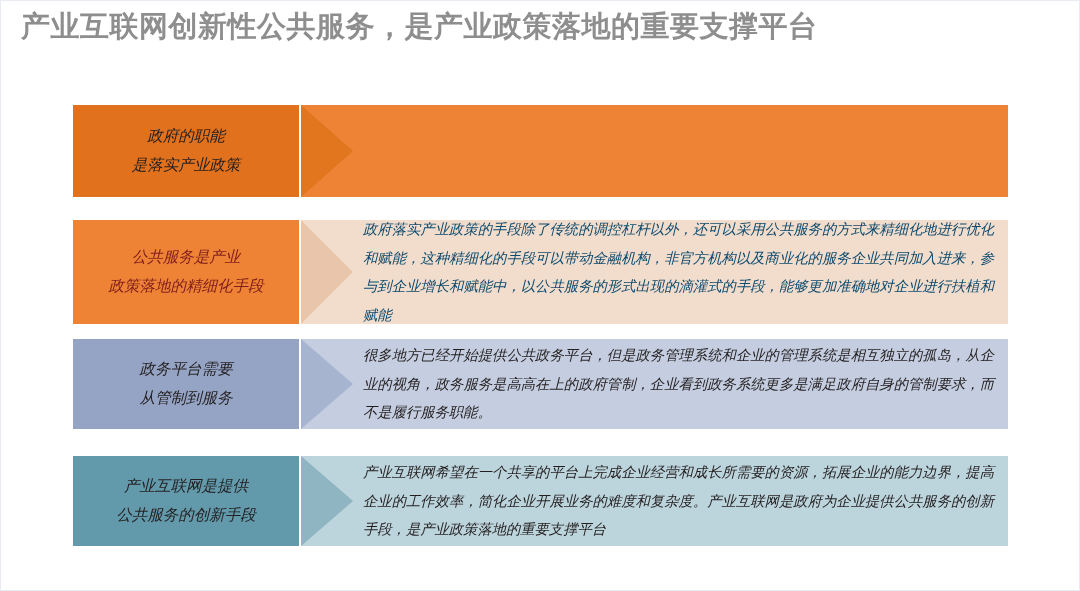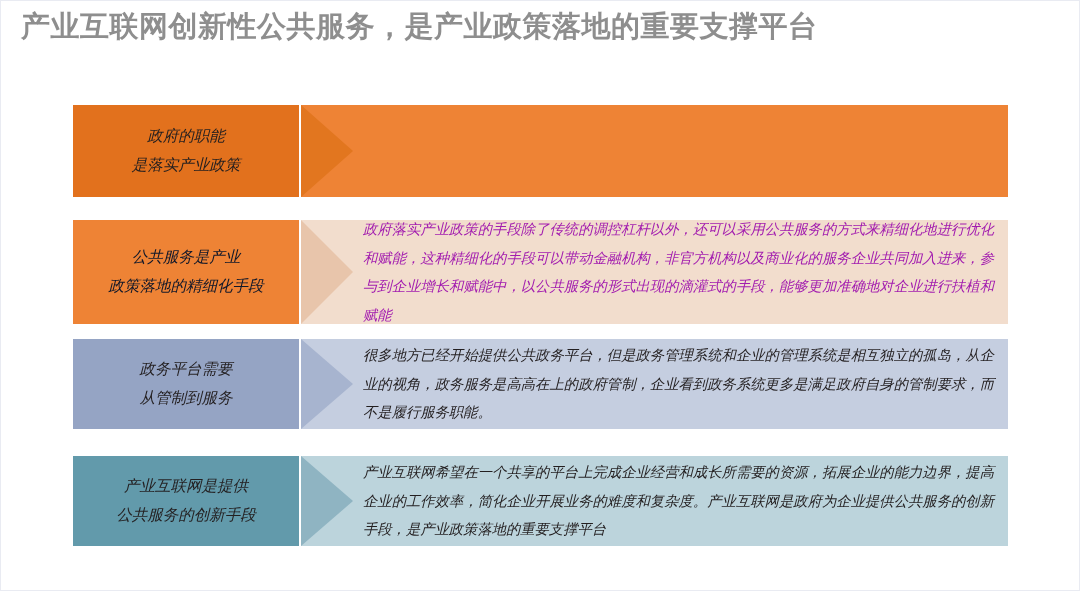--- a/index.html
+++ b/index.html
@@ -121,30 +121,30 @@
         <div class="row-arrow">
           <svg viewBox="0 0 52 100" preserveAspectRatio="none">
             <polygon points="0,0 0,100 52,50" fill="#e2761f"></polygon>
           </svg>
         </div>
       </div>
     </div>
 
     <div class="row" id="row-2">
       <div class="row-label" style="background: rgb(238, 131, 53);">
-        <div class="row-label-text" style="color: #0f172a;">公共服务是产业
+        <div class="row-label-text" style="color: #7f1d1d;">公共服务是产业
 政策落地的精细化手段</div>
       </div>
       <div class="row-body" style="background: rgb(242, 221, 205);">
         <div class="row-arrow">
           <svg viewBox="0 0 52 100" preserveAspectRatio="none">
             <polygon points="0,0 0,100 52,50" fill="#e8c5ab"></polygon>
           </svg>
         </div>
-        <div class="row-body-text" style="color: #a21caf;">政府落实产业政策的手段除了传统的调控杠杆以外，还可以采用公共服务的方式来精细化地进行优化和赋能，这种精细化的手段可以带动金融机构，非官方机构以及商业化的服务企业共同加入进来，参与到企业增长和赋能中，以公共服务的形式出现的滴灌式的手段，能够更加准确地对企业进行扶植和赋能</div>
+        <div class="row-body-text" style="color: #0c4a6e;">政府落实产业政策的手段除了传统的调控杠杆以外，还可以采用公共服务的方式来精细化地进行优化和赋能，这种精细化的手段可以带动金融机构，非官方机构以及商业化的服务企业共同加入进来，参与到企业增长和赋能中，以公共服务的形式出现的滴灌式的手段，能够更加准确地对企业进行扶植和赋能</div>
       </div>
     </div>
 
     <div class="row" id="row-3">
       <div class="row-label" style="background: rgb(149, 164, 196);">
         <div class="row-label-text" style="color: rgb(35, 31, 32);">政务平台需要
 从管制到服务</div>
       </div>
       <div class="row-body" style="background: rgb(197, 206, 224);">
         <div class="row-arrow">

